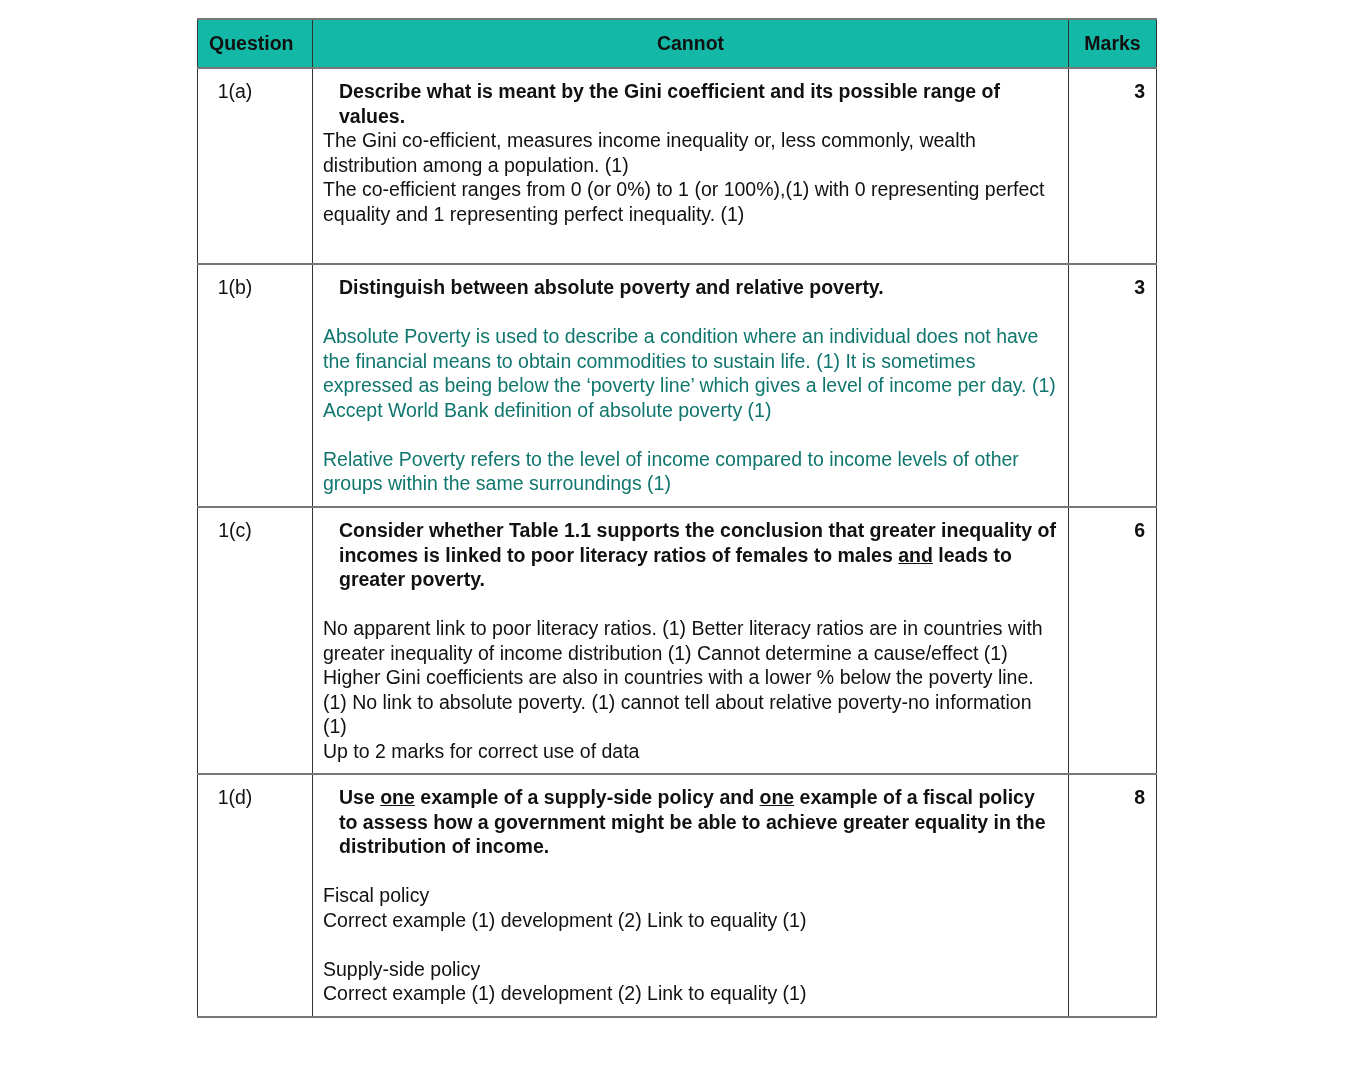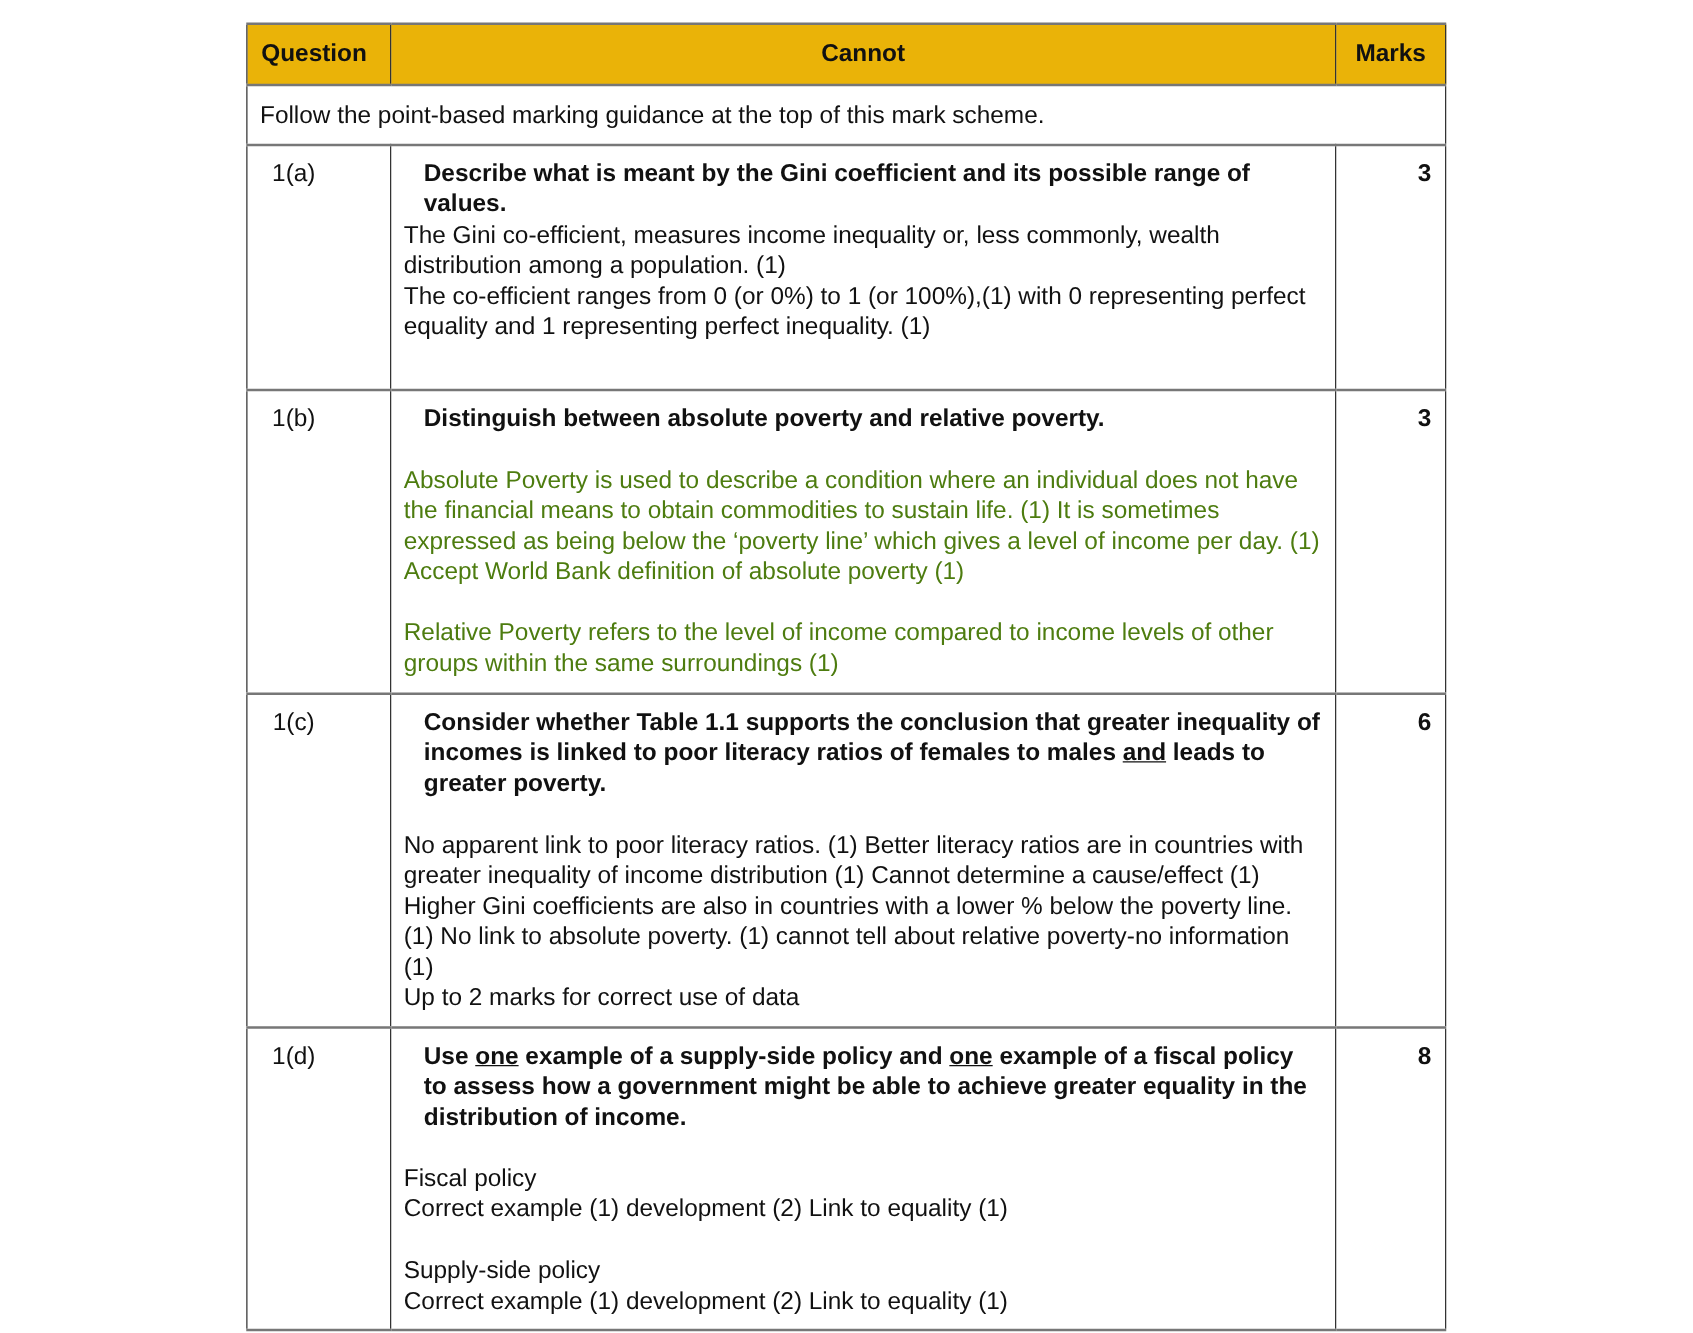--- a/index.html
+++ b/index.html
@@ -1,52 +1,49 @@
 <!DOCTYPE html>
 <html><head>
 <meta charset="utf-8">
 <style>
   html, body { margin: 0; padding: 0; background: #ffffff; }
   body { width: 1354px; height: 1066px; position: relative; overflow: hidden;
          font-family: "Liberation Sans", sans-serif; color: #111; }
   table.ms { position: absolute; left: 197px; top: 18px; width: 959px;
              border-collapse: collapse; table-layout: fixed; font-size: 19.5px; line-height: 24.5px; }
   table.ms td, table.ms th { border: 1.5px solid #333; vertical-align: top; padding: 0; }
-  table.ms tr.hdr th { background: #eab308; border-top: 2px solid #777; border-bottom: 2px solid #777;
+  table.ms tr.hdr th { background: #14b8a6; border-top: 2px solid #777; border-bottom: 2px solid #777;
                        font-weight: bold; height: 47px; vertical-align: middle; }
   .h-q { text-align: left; padding-left: 11px !important; }
   .h-a { text-align: center; }
   .h-m { text-align: center; margin-top: 28px; }
   tr.guide td { padding: 11px 10px 10px 10px !important; height: 24px; border-bottom: 2px solid #777; }
   td.q { text-align: center; padding-top: 10px !important; padding-right: 40px !important; }
   td.a { padding: 10px 10px 10px 10px !important; }
   td.m { text-align: right; font-weight: bold; padding-top: 10px !important; padding-right: 11px !important; }
   .bold { font-weight: bold; margin-left: 16px; }
-  .grey { color: #4d7c0f; }
+  .grey { color: #0f766e; }
   .gap { height: 24.5px; }
   u { text-decoration: underline; }
   tr.row td { border-bottom: 2px solid #777; }
 </style>
 </head>
 <body>
 
 <table class="ms">
   <colgroup>
     <col style="width:115px">
     <col style="width:756px">
     <col style="width:88px">
   </colgroup>
   <tbody>
       <tr class="hdr">
     <th class="h-q">Question</th>
     <th class="h-a">Cannot</th>
     <th class="h-m">Marks</th>
-  </tr>
-  <tr class="guide">
-    <td colspan="3">Follow the point-based marking guidance at the top of this mark scheme.</td>
   </tr>
 
   <tr class="row" style="height:196px">
     <td class="q">1(a)</td>
     <td class="a">
       <div class="bold">Describe what is meant by the Gini coefficient and its possible range of values.</div>
       <div>The Gini co-efficient, measures income inequality or, less commonly, wealth distribution among a population. (1)</div>
       <div>The co-efficient ranges from 0 (or 0%) to 1 (or 100%),(1) with 0 representing perfect equality and 1 representing perfect inequality. (1)</div>
     </td>
     <td class="m">3</td>

